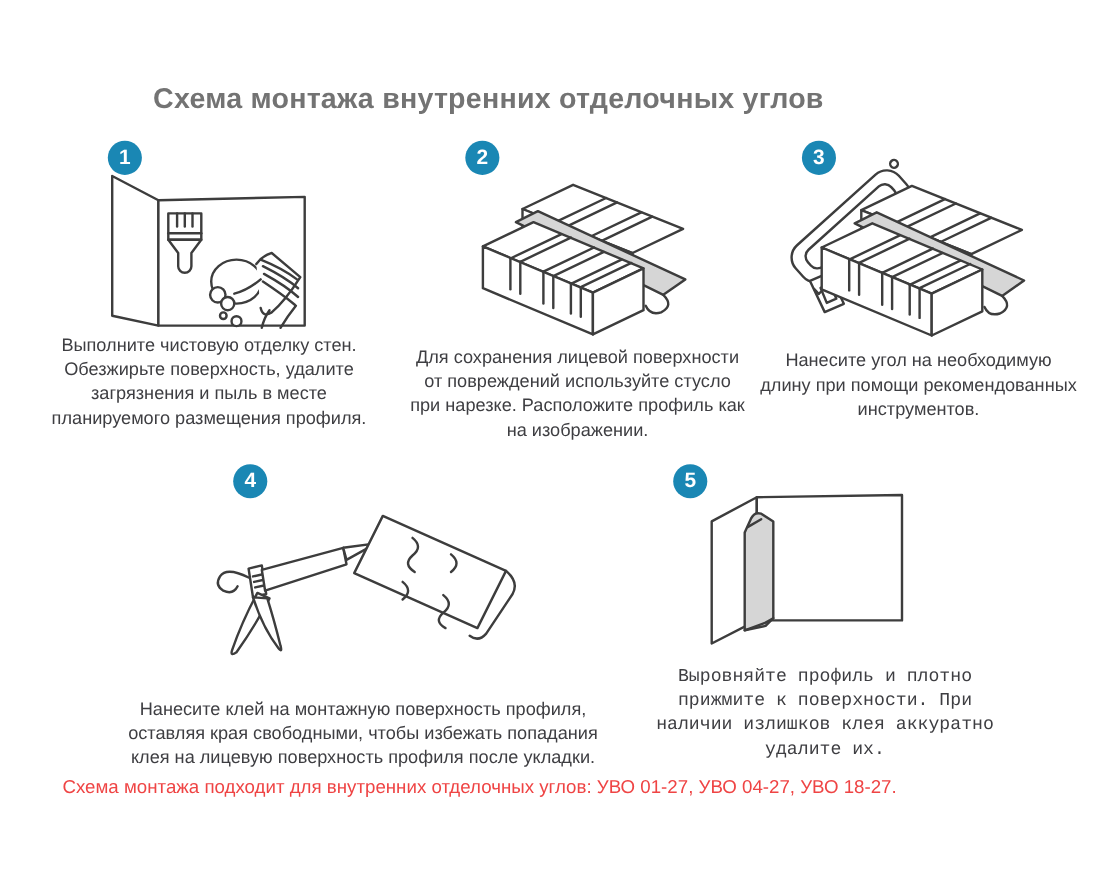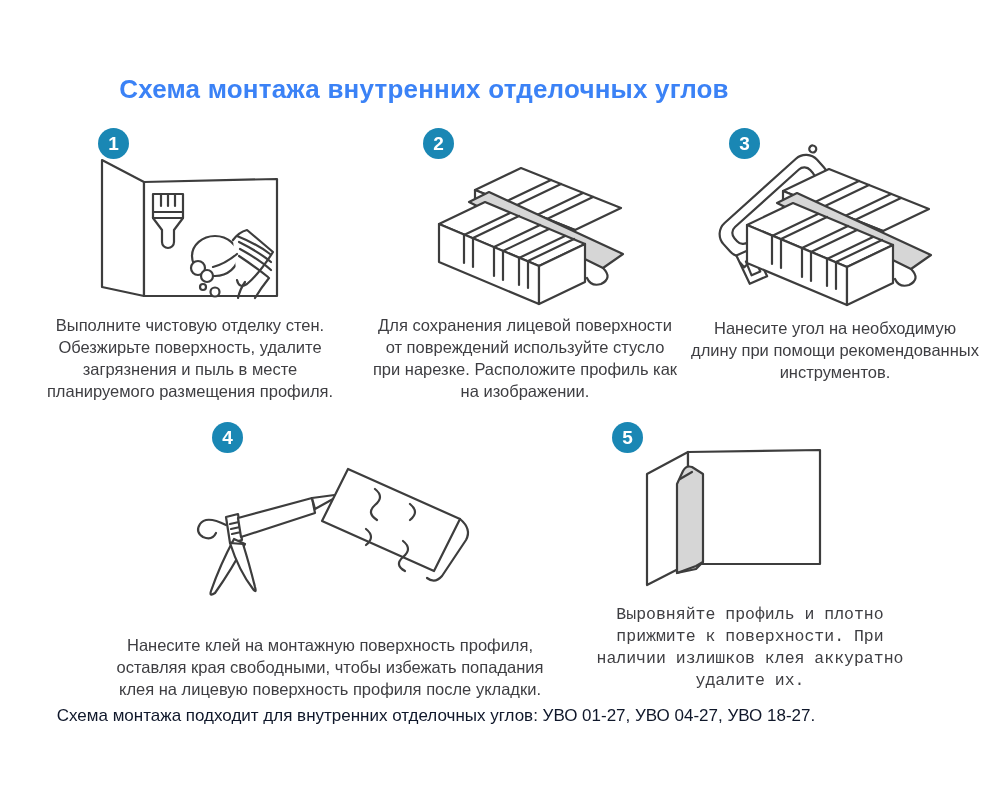--- a/index.html
+++ b/index.html
@@ -5,36 +5,36 @@
   html,body{margin:0;padding:0;}
   body{
     width:1000px;height:800px;background:#ffffff;
     font-family:"Liberation Sans", sans-serif;
     position:relative;overflow:hidden;
   }
   .page{position:absolute;inset:0;background:#ffffff;}
   .title{
     position:absolute;top:74px;left:0;width:848px;
     text-align:center;font-size:26px;font-weight:bold;
-    color:#3b82f6;letter-spacing:.2px;margin:0;
+    color:#737373;letter-spacing:.2px;margin:0;padding-left:20px;
   }
   .step{position:absolute;}
   .badge{
     position:absolute;top:0;width:31px;height:31px;border-radius:50%;
     background:#1a87b4;color:#ffffff;font-weight:bold;font-size:19px;
     display:flex;align-items:center;justify-content:center;line-height:1;
   }
   .illus{position:absolute;}
   .caption{
     position:absolute;left:0;right:0;margin:0;text-align:center;
     font-size:16.5px;line-height:1.33;color:#3e3e42;
   }
   .footer{
     position:absolute;top:706px;left:0;width:872px;margin:0;
-    text-align:center;font-size:17px;color:#0f172a;
+    text-align:center;font-size:17px;color:#ef4444;
   }
   svg *{vector-effect:non-scaling-stroke;}
 </style>
 </head>
 <body>
 
 <div class="page">
 
   <h1 class="title">Схема монтажа внутренних отделочных углов</h1>
 
@@ -68,21 +68,21 @@
           <path d="M150,80 Q170,88 183,98" fill="none"></path>
           <path d="M152,86 Q172,96 184,106" fill="none"></path>
           <path d="M153,93 Q173,104 184,114" fill="none"></path>
           <path d="M152,100 Q170,112 181,121" fill="none"></path>
           <path d="M150,98 Q138,108 126,111" fill="none"></path>
           <path d="M182,122 Q174,132 168,142" fill="none"></path>
           <path d="M158,126 Q153,133 151,142" fill="none"></path>
         </g>
       </g>
     </svg>
-    <p class="caption" style="top:187px;">Выполните чистовую отделку стен. Обезжирьте поверхность, удалите загрязнения и пыль в месте планируемого размещения профиля.</p>
+    <p class="caption" style="top:176px;">Выполните чистовую отделку стен. Обезжирьте поверхность, удалите загрязнения и пыль в месте планируемого размещения профиля.</p>
   </section>
 
   <section class="step" style="left:370px;top:128px;width:310px;height:290px;">
     <div class="badge" style="left:53px;">
       <span>2</span>
     </div>
     <svg class="illus" style="left:55px;top:18px;" width="235" height="168" viewBox="0 0 235 168">
       <g fill="#ffffff" stroke="#3d3d3d" stroke-width="2.2" stroke-linejoin="round" stroke-linecap="round">
 
         <g>

